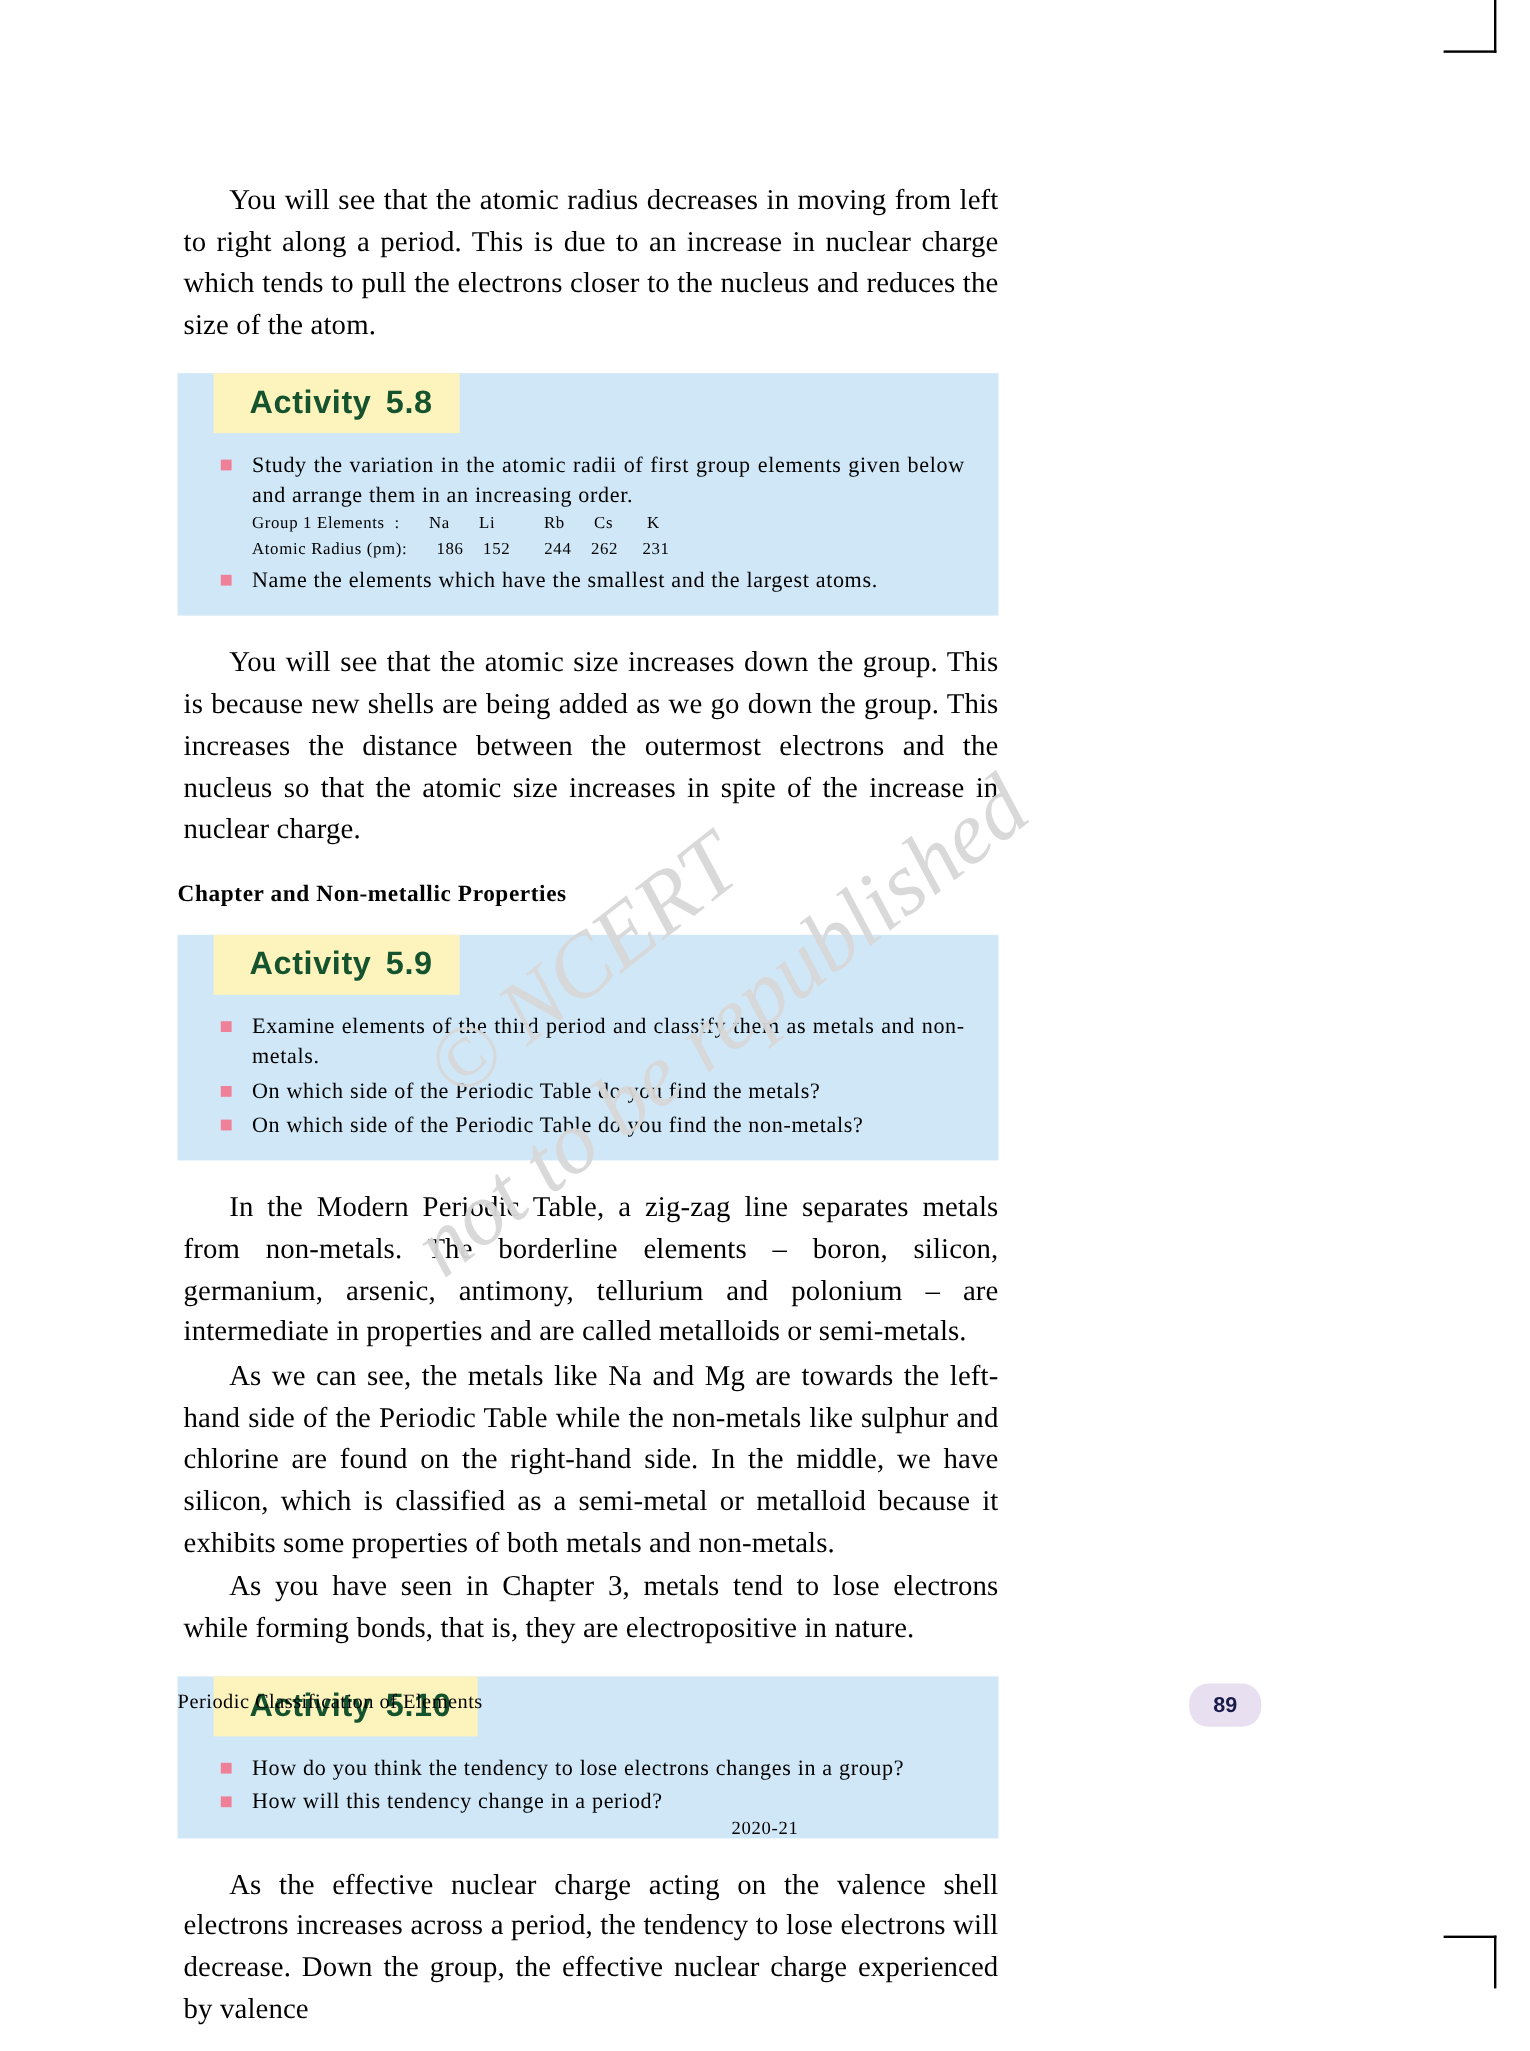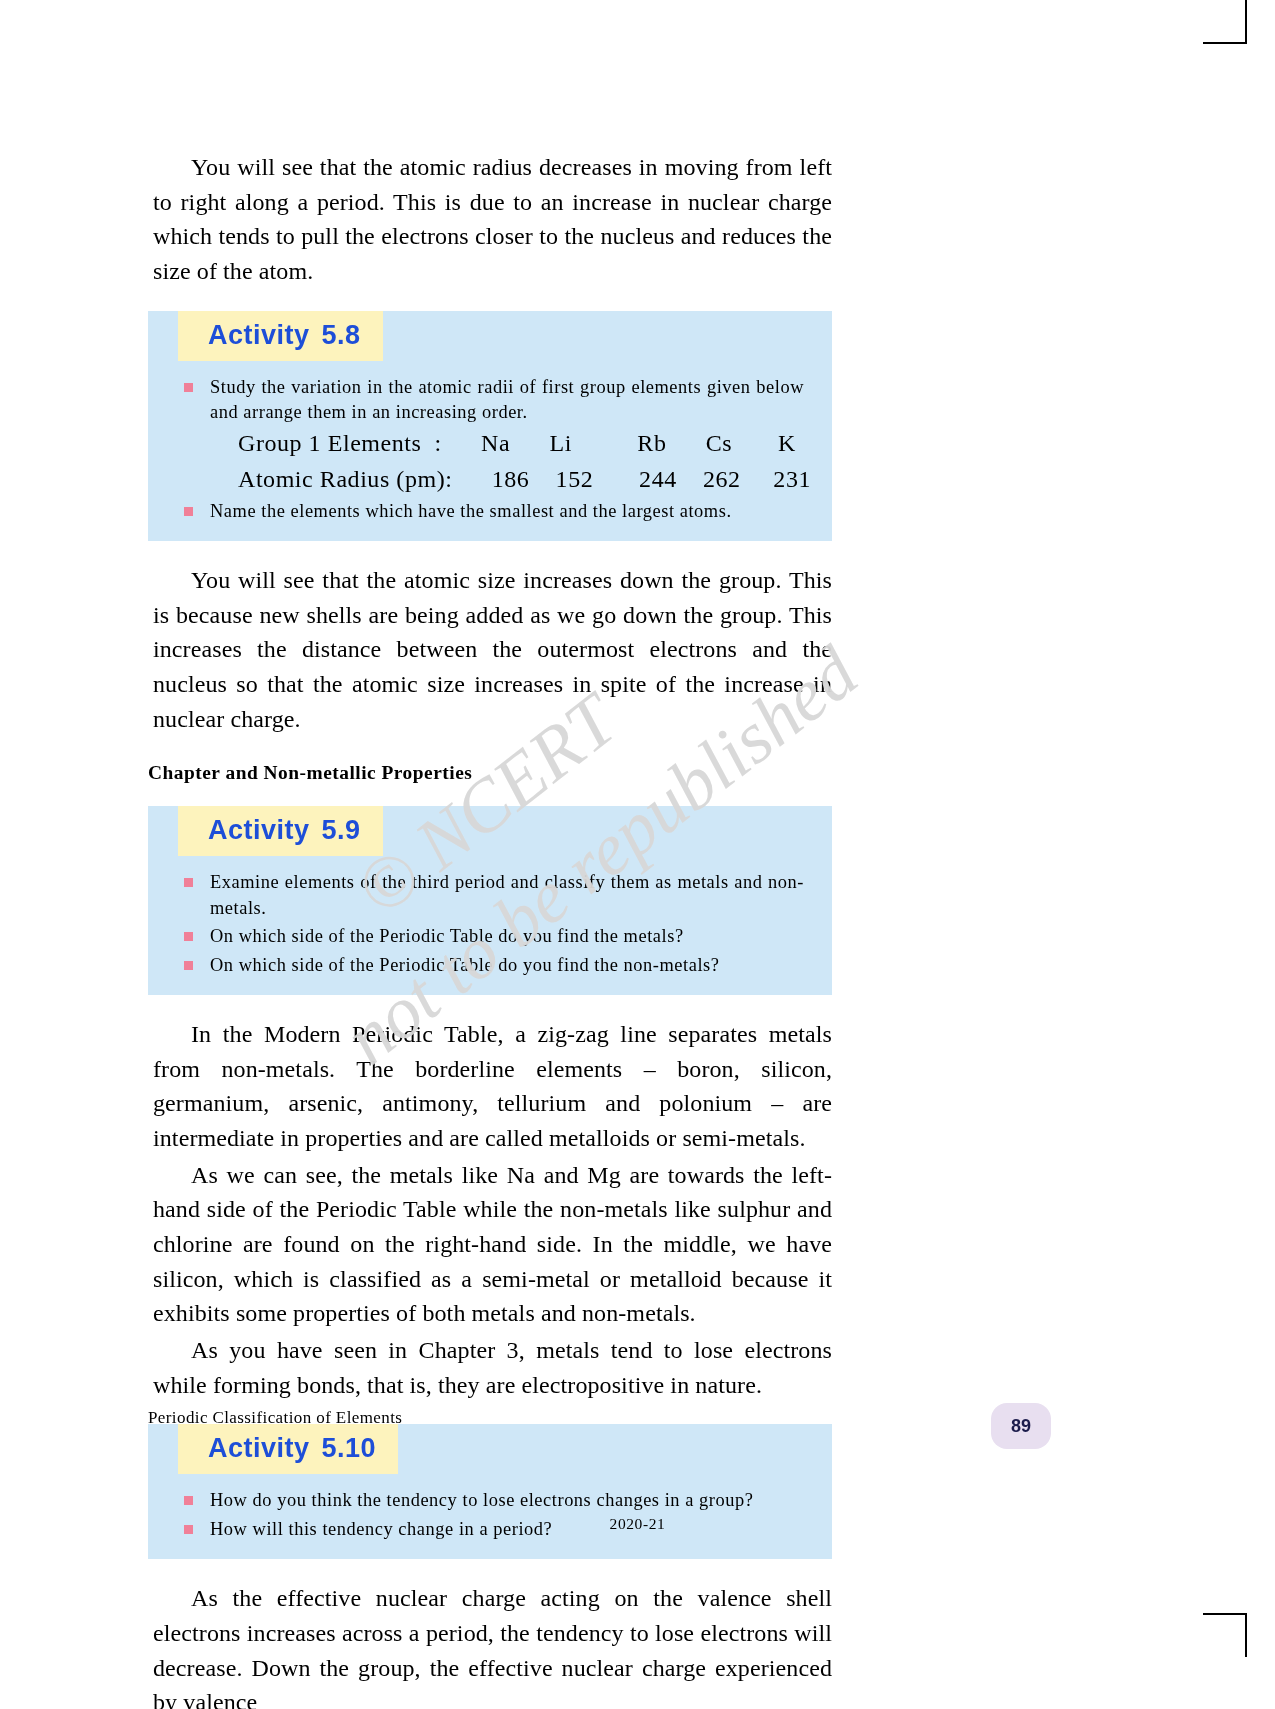--- a/index.html
+++ b/index.html
@@ -60,21 +60,21 @@
   
   .activity {
     position: relative;
     background: #cfe7f7;
     margin: 22px 0 22px 0;
     padding: 0 0 14px 0;
   }
   .activity-title {
     display: inline-block;
     background: #fdf3bd;
-    color: #1d4ed8;
+    color: #14532d;
     font-family: "Liberation Sans", sans-serif;
     font-weight: bold;
     font-size: 27px;
     letter-spacing: 0.5px;
     padding: 9px 22px 10px 30px;
     margin-left: 30px;
   }
   .activity-title .num { margin-left: 12px; }
 
   ul.act-list {
@@ -94,41 +94,40 @@
     content: "";
     position: absolute;
     left: -26px;
     top: 8px;
     width: 9px;
     height: 9px;
     background: #f08098;
   }
   .tablelines {
     margin-top: 2px;
-    font-size: 24px;
+    font-size: 14px;
     line-height: 1.38;
     letter-spacing: 0.55px;
     white-space: pre;
-    margin-left: 28px;
   }
 
   
   .footer-left {
     position: absolute;
     left: 148px;
     top: 1408px;
     font-size: 17px;
     letter-spacing: 0.4px;
   }
   .page-badge {
     position: absolute;
     left: 991px;
     top: 1403px;
     width: 60px;
-    height: 46px;
+    height: 36px;
     border-radius: 16px;
     background: #e8dff0;
     color: #1b1b4b;
     font-family: "Liberation Sans", sans-serif;
     font-weight: bold;
     font-size: 18px;
     display: flex;
     align-items: center;
     justify-content: center;
   }

